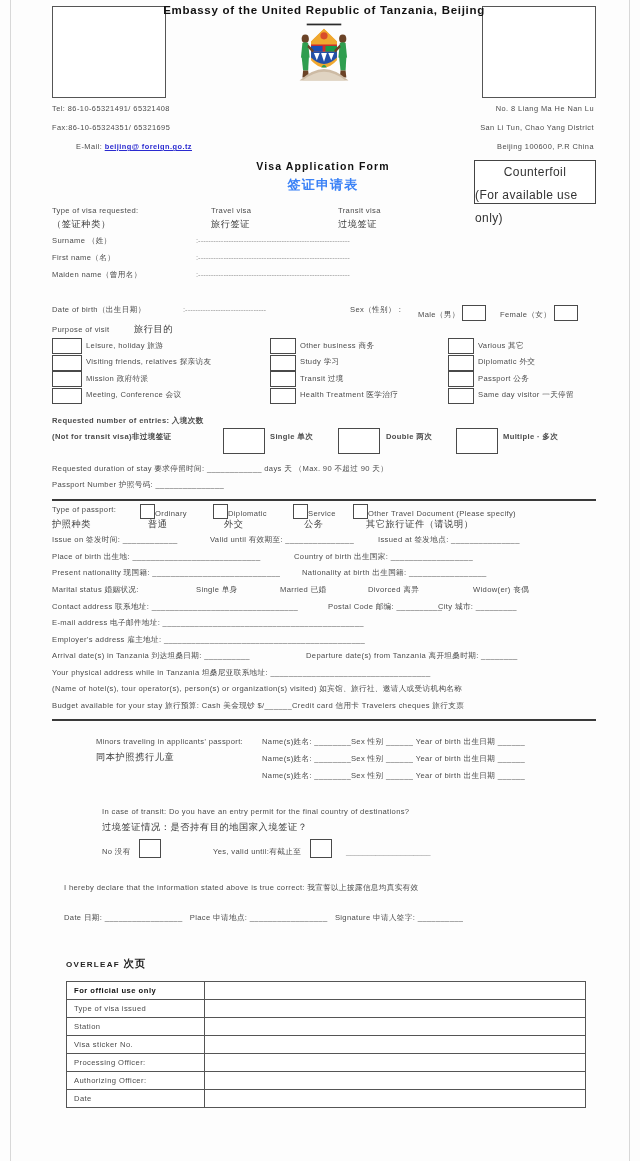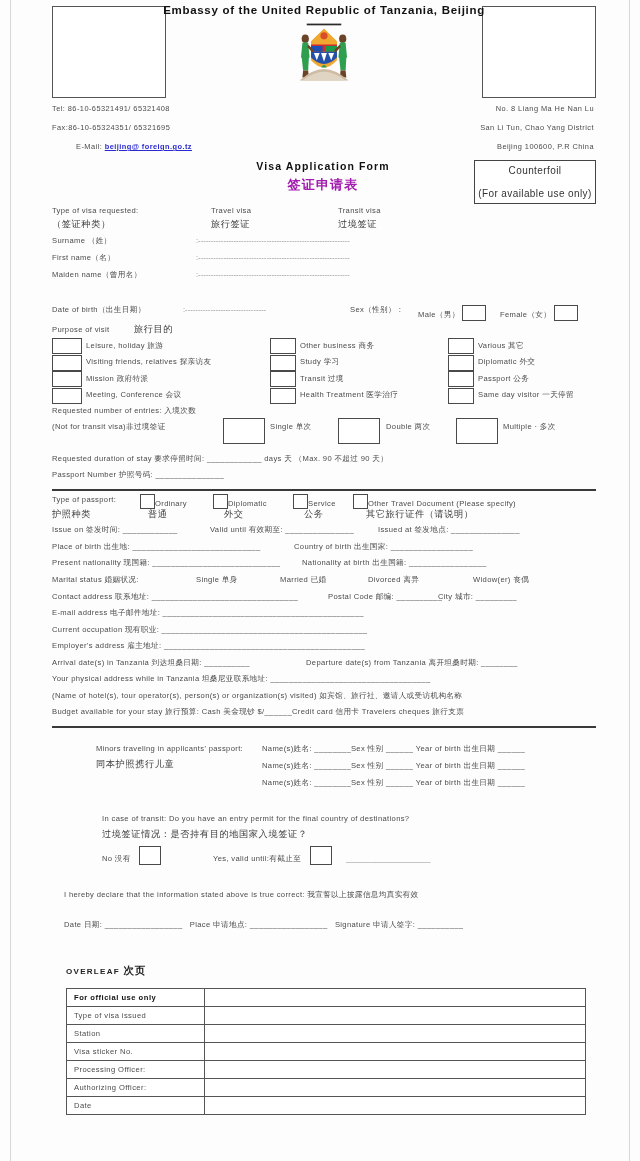--- a/index.html
+++ b/index.html
@@ -43,27 +43,27 @@
   .mail{color:#2a2ad0;font-weight:bold;text-decoration:underline;}
 
   
   .titleblk{position:relative;height:46px;}
   .vtitle{
     position:absolute;left:150px;top:0;width:250px;text-align:center;
     font-size:10.5px;font-weight:bold;letter-spacing:1.1px;color:#111;
   }
   .vtitle-cn{
     position:absolute;left:150px;top:16px;width:250px;text-align:center;
-    font-size:13px;font-weight:bold;letter-spacing:1.2px;color:#a21caf;
+    font-size:13px;font-weight:bold;letter-spacing:1.2px;color:#3b82f6;
   }
   .counterfoil{
     position:absolute;right:4px;top:0;width:120px;height:42px;
     border:1.4px solid #444;background:#fff;
-    display:flex;flex-direction:column;align-items:center;justify-content:space-between;
-    font-size:10px;letter-spacing:.4px;line-height:1.9;color:#333;
+    display:flex;flex-direction:column;align-items:center;justify-content:flex-start;
+    font-size:12px;letter-spacing:.4px;line-height:1.9;color:#333;
   }
 
   
   .row{position:relative;font-size:7.6px;letter-spacing:.35px;color:#4b4b4b;line-height:1.42;}
   .cn{font-size:9.2px;letter-spacing:.6px;color:#3a3a3a;}
   .dots{letter-spacing:0;color:#8d8d8d;}
 
   .visatype{position:relative;height:28px;padding-left:4px;}
   .visatype .a{position:absolute;left:4px;top:0;}
   .visatype .b{position:absolute;left:4px;top:12px;}
@@ -93,21 +93,21 @@
   .pgrid{position:relative;height:66px;padding-left:4px;}
   .pcol{position:absolute;top:0;text-align:right;}
   .pcol.c1{left:4px;} .pcol.c2{left:222px;} .pcol.c3{left:400px;}
   .pitem{display:flex;align-items:center;height:16.5px;}
   .pbox{width:30px;height:16px;border:1.1px solid #4a4a4a;background:#fff;flex:none;
         margin-right:4px;box-sizing:border-box;}
   .pcol.c2 .pbox,.pcol.c3 .pbox{width:26px;}
   .pitem .tx{white-space:nowrap;}
 
   
-  .entries{position:relative;height:48px;padding-left:4px;margin-top:2px;}
+  .entries{position:relative;height:48px;padding-left:4px;margin-top:12px;font-weight:bold;}
   .entries .e0{position:absolute;left:4px;top:0;}
   .entries .e1{position:absolute;left:4px;top:16px;}
   .entries .b1{position:absolute;left:175px;top:12px;}
   .entries .t1{position:absolute;left:222px;top:16px;}
   .entries .b2{position:absolute;left:290px;top:12px;}
   .entries .t2{position:absolute;left:338px;top:16px;}
   .entries .b3{position:absolute;left:408px;top:12px;}
   .entries .t3{position:absolute;left:455px;top:16px;}
   .ebox{display:inline-block;width:40px;height:24px;border:1.2px solid #4a4a4a;background:#fff;}
 
@@ -384,23 +384,20 @@
 
     <div class="fline row">
       <span class="seg" style="left:4px">Contact address 联系地址: ________________________________</span>
       <span class="seg" style="left:280px">Postal Code 邮编: __________</span>
       <span class="seg" style="left:390px">City 城市: _________</span>
     </div>
     <div class="fline row">
       <span class="seg" style="left:4px">E-mail address 电子邮件地址: ____________________________________________</span>
     </div>
     <div class="fline row">
-      <span class="seg" style="left:4px">Current occupation 现有职业: _____________________________________________</span>
-    </div>
-    <div class="fline row">
       <span class="seg" style="left:4px">Employer's address 雇主地址: ____________________________________________</span>
     </div>
 
     <div class="fline row">
       <span class="seg" style="left:4px">Arrival date(s) in Tanzania 到达坦桑日期: __________</span>
       <span class="seg" style="left:258px">Departure date(s) from Tanzania 离开坦桑时期: ________</span>
     </div>
     <div class="fline row">
       <span class="seg" style="left:4px">Your physical address while in Tanzania 坦桑尼亚联系地址: ___________________________________</span>
     </div>

